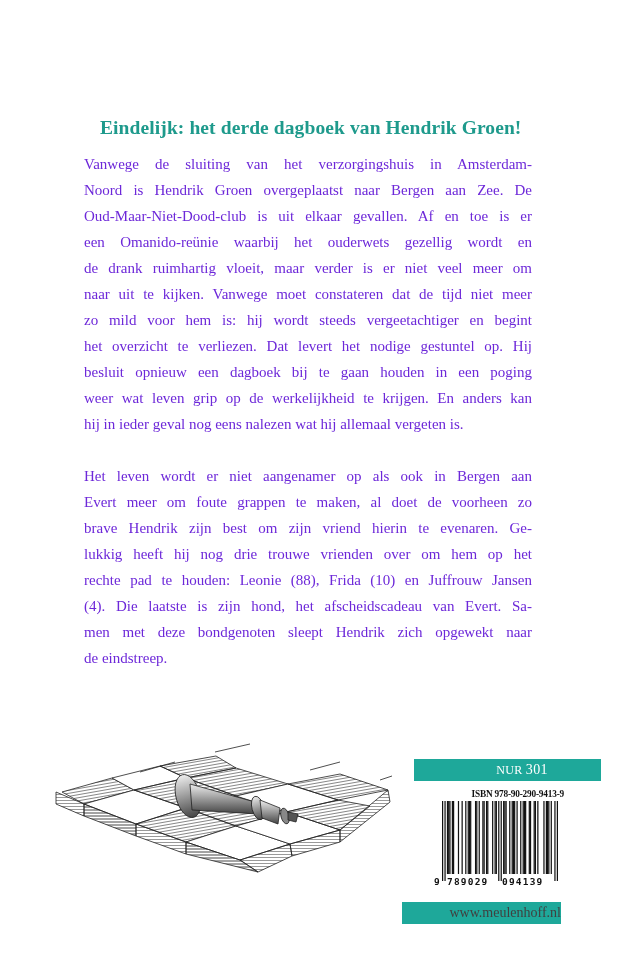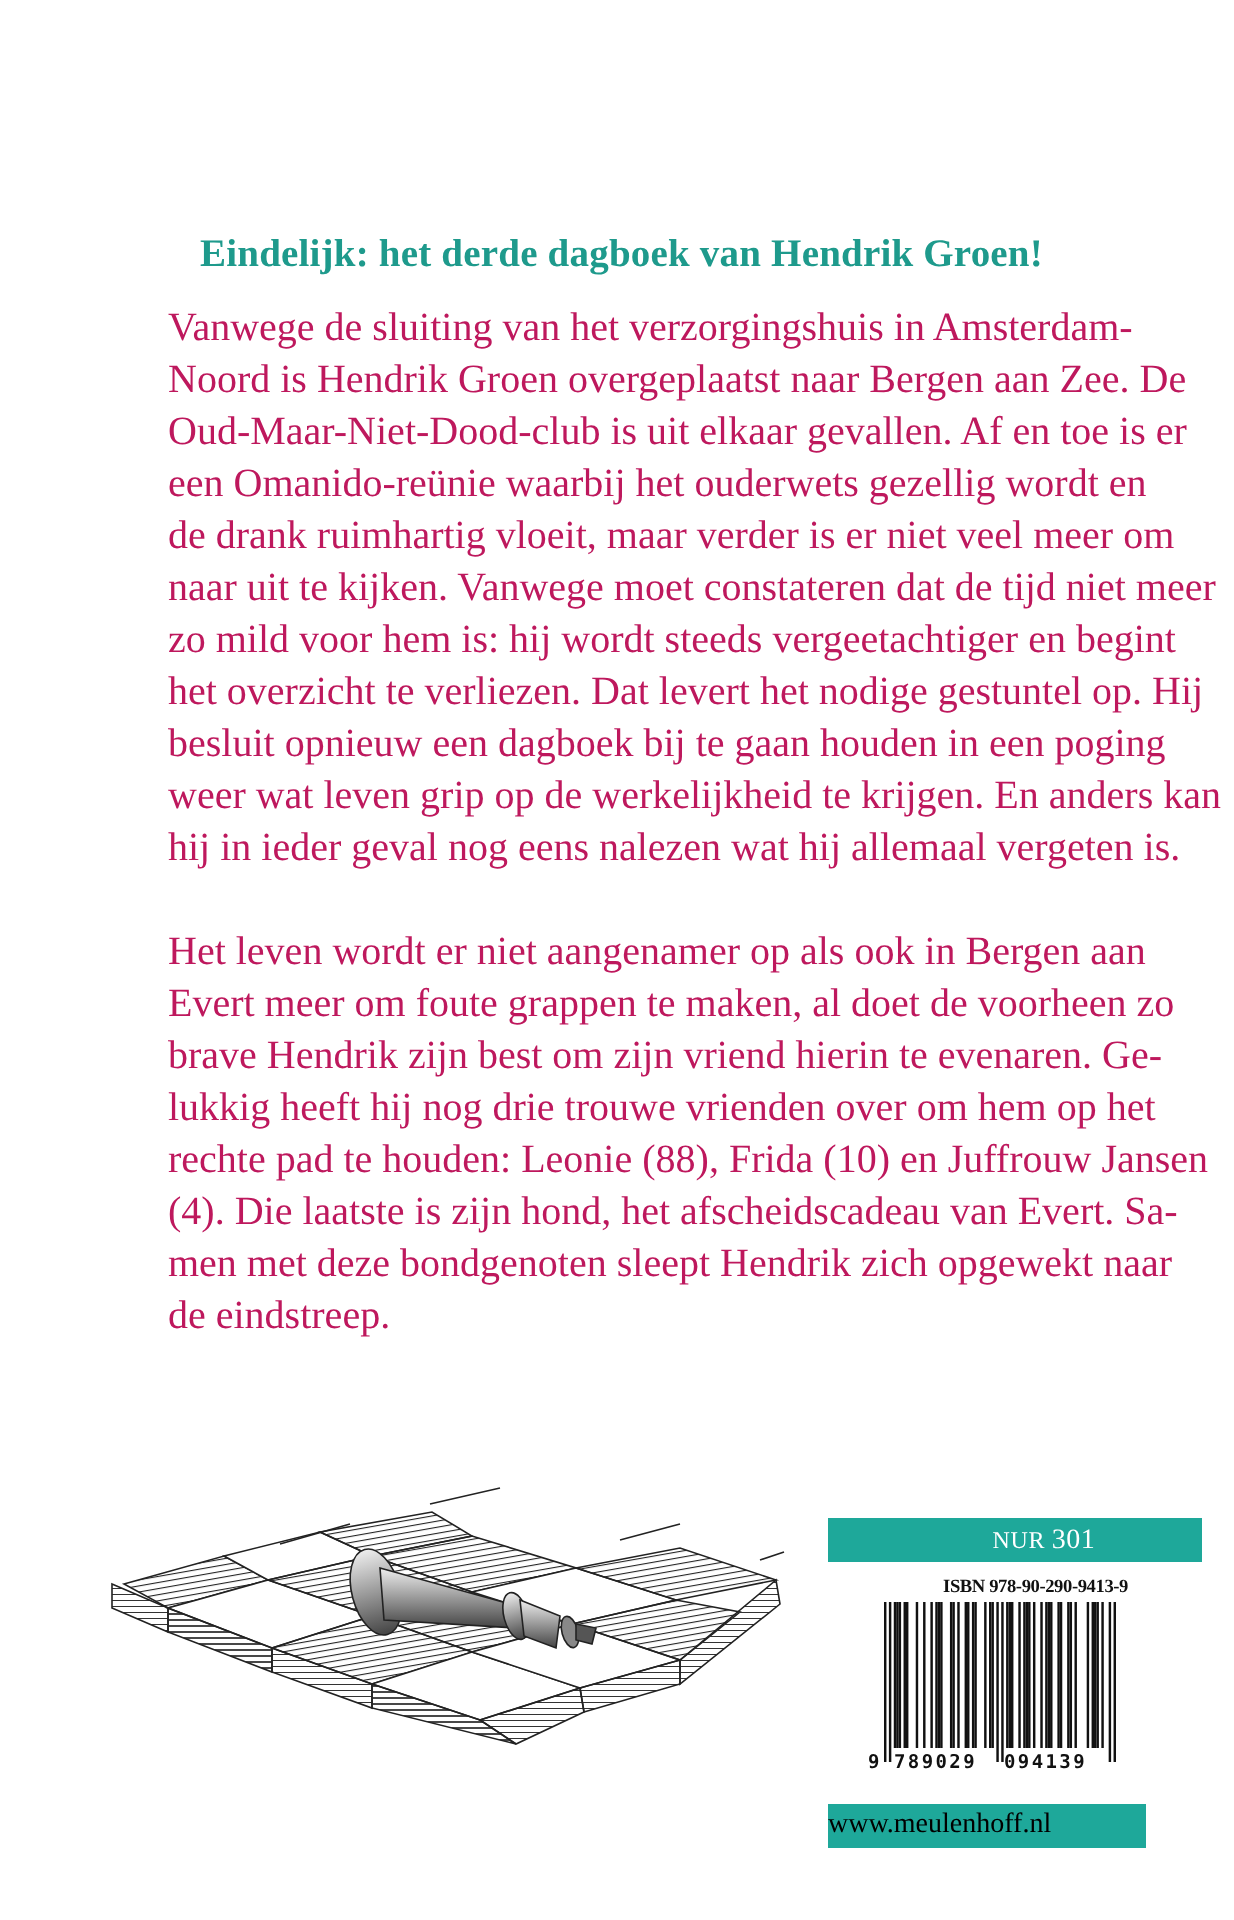--- a/index.html
+++ b/index.html
@@ -25,23 +25,23 @@
       font-weight: bold;
       color: #1e9a8c;
       letter-spacing: 0.1px;
       white-space: nowrap;
     }
     .blurb {
       position: absolute;
       left: 84px;
       width: 448px;
       margin: 0;
-      font-size: 20px;
+      font-size: 15px;
       line-height: 26px;
-      color: #be185d;
+      color: #6d28d9;
     }
     .blurb .line {
       display: block;
       white-space: nowrap;
       text-align: justify;
       text-align-last: justify;
     }
     .blurb .line.last {
       text-align-last: left;
     }
@@ -108,29 +108,29 @@
       font-weight: bold;
       font-size: 9.5px;
       color: #111;
     }
     .ean-digits .first { position: absolute; left: 0; }
     .ean-digits .g1 { position: absolute; left: 13px; letter-spacing: 1.2px; background: #fff; }
     .ean-digits .g2 { position: absolute; left: 68px; letter-spacing: 1.2px; background: #fff; }
 
     .web-box {
       position: absolute;
-      left: 414px;
+      left: 402px;
       top: 902px;
       width: 159px;
       height: 22px;
       background: #1ea89a;
-      color: #000000;
+      color: #404040;
       font-size: 14px;
       line-height: 22px;
-      text-align: left;
+      text-align: right;
       text-decoration: none;
     }
   </style>
 </head>
 <body>
 
 <h1 class="headline">Eindelijk: het derde dagboek van Hendrik Groen!</h1>
 
 <div class="blurb" id="p1">
     <span class="line">Vanwege de sluiting van het verzorgingshuis in Amsterdam-</span>

